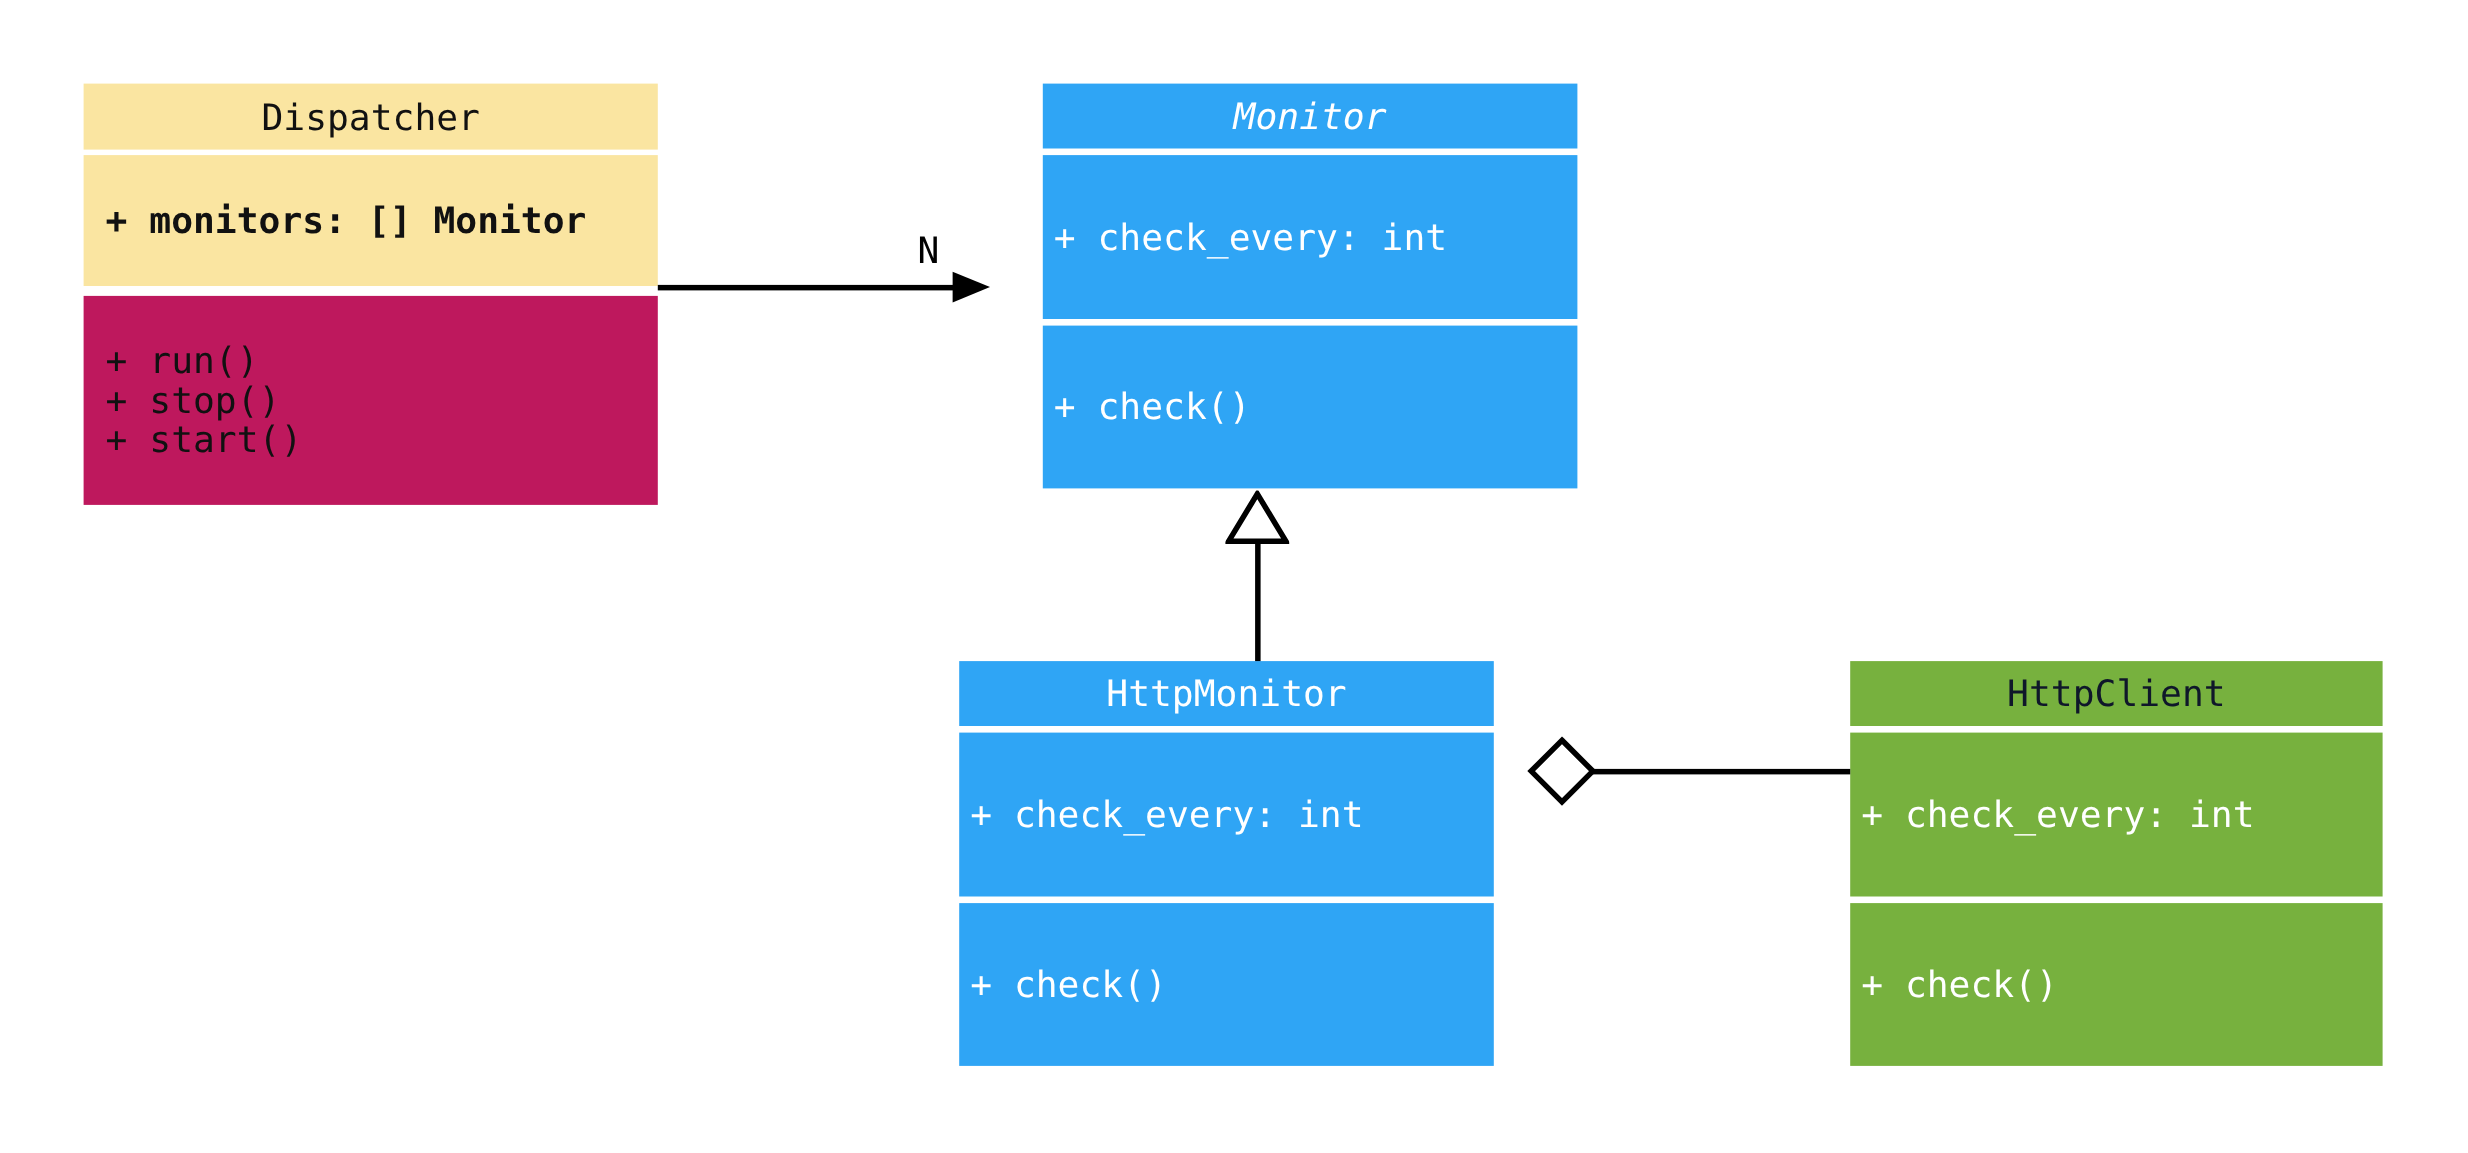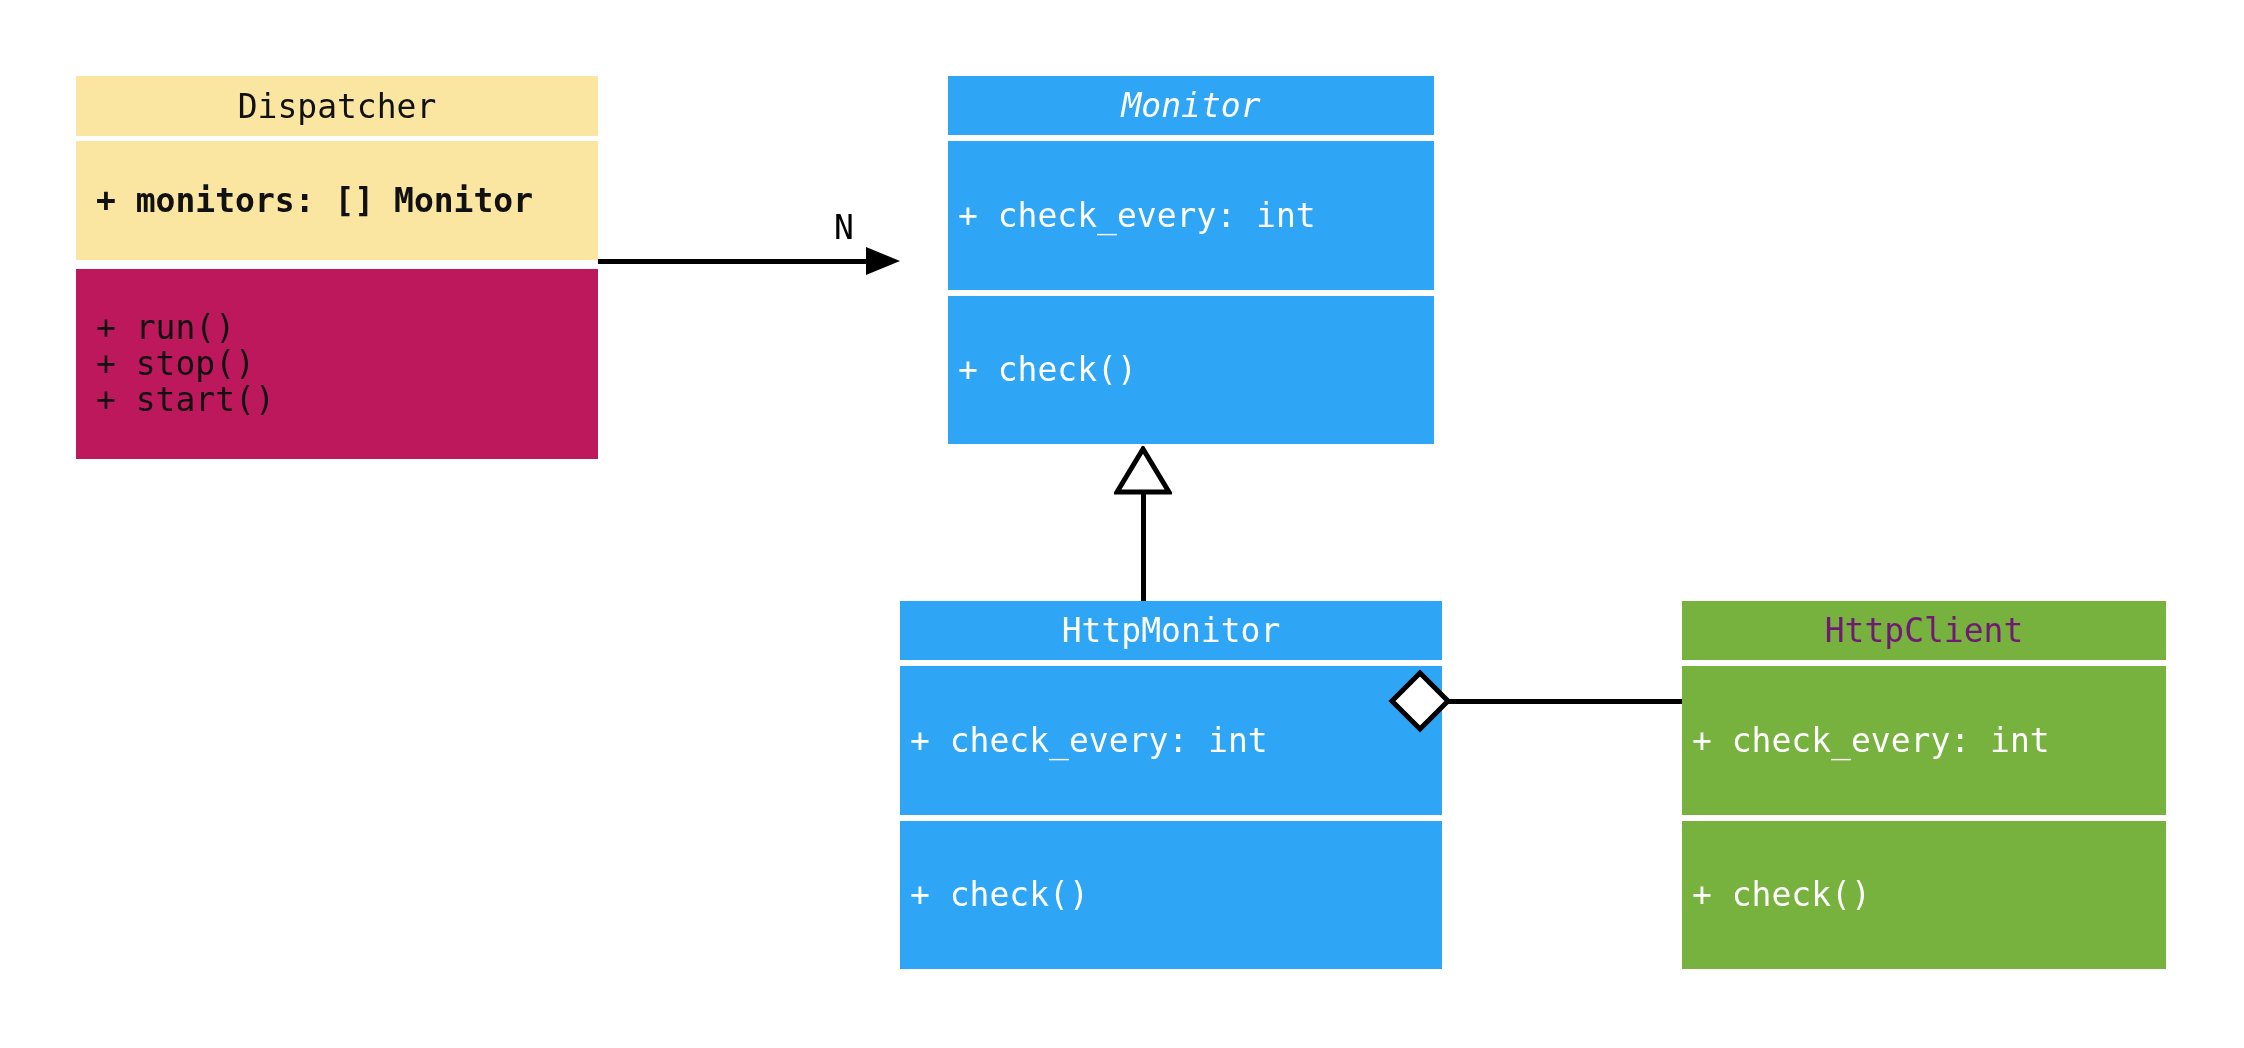--- a/index.html
+++ b/index.html
@@ -47,21 +47,21 @@
   #box-dispatcher { left: 76px;  top: 76px;  width: 522px; }
   #box-dispatcher .class-title { height: 60px; margin-bottom: 5px; }
   #box-dispatcher .attributes  { height: 119px; margin-bottom: 9px; padding-left: 20px; }
   #box-dispatcher .methods     { height: 190px; padding-left: 20px; }
 
   #box-monitor { left: 948px; top: 76px; width: 486px; }
   #box-monitor .class-title { height: 59px; margin-bottom: 6px; }
   #box-monitor .attributes  { height: 149px; margin-bottom: 6px; }
   #box-monitor .methods     { height: 148px; }
 
-  #box-httpmonitor { left: 900px; top: 601px; width: 542px; }
+  #box-httpmonitor { left: 872px; top: 601px; width: 486px; }
   #box-httpmonitor .class-title { height: 59px; margin-bottom: 6px; }
   #box-httpmonitor .attributes  { height: 149px; margin-bottom: 6px; }
   #box-httpmonitor .methods     { height: 148px; }
 
   #box-httpclient { left: 1682px; top: 601px; width: 484px; }
   #box-httpclient .class-title { height: 59px; margin-bottom: 6px; }
   #box-httpclient .attributes  { height: 149px; margin-bottom: 6px; }
   #box-httpclient .methods     { height: 148px; }
 
   
@@ -124,21 +124,21 @@
     <div class="compartment class-title" style="background: rgb(47, 165, 245); color: rgb(255, 255, 255);">HttpMonitor</div>
     <div class="compartment members attributes" style="background: rgb(47, 165, 245); color: rgb(255, 255, 255);">
       <div>+ check_every: int</div>
     </div>
     <div class="compartment members methods" style="background: rgb(47, 165, 245); color: rgb(255, 255, 255);">
       <div>+ check()</div>
     </div>
   </div>
 
   <div class="uml-class" id="box-httpclient">
-    <div class="compartment class-title" style="background: rgb(119, 177, 62); color: #701a75; text-align: center;">HttpClient</div>
+    <div class="compartment class-title" style="background: rgb(119, 177, 62); color: #0f172a; text-align: center;">HttpClient</div>
     <div class="compartment members attributes" style="background: rgb(119, 177, 62); color: rgb(255, 255, 255);">
       <div>+ check_every: int</div>
     </div>
     <div class="compartment members methods" style="background: rgb(119, 177, 62); color: rgb(255, 255, 255);">
       <div>+ check()</div>
     </div>
   </div>
 
   <div class="edge-line" id="assoc-line"></div>
   <div id="assoc-arrowhead"></div>

